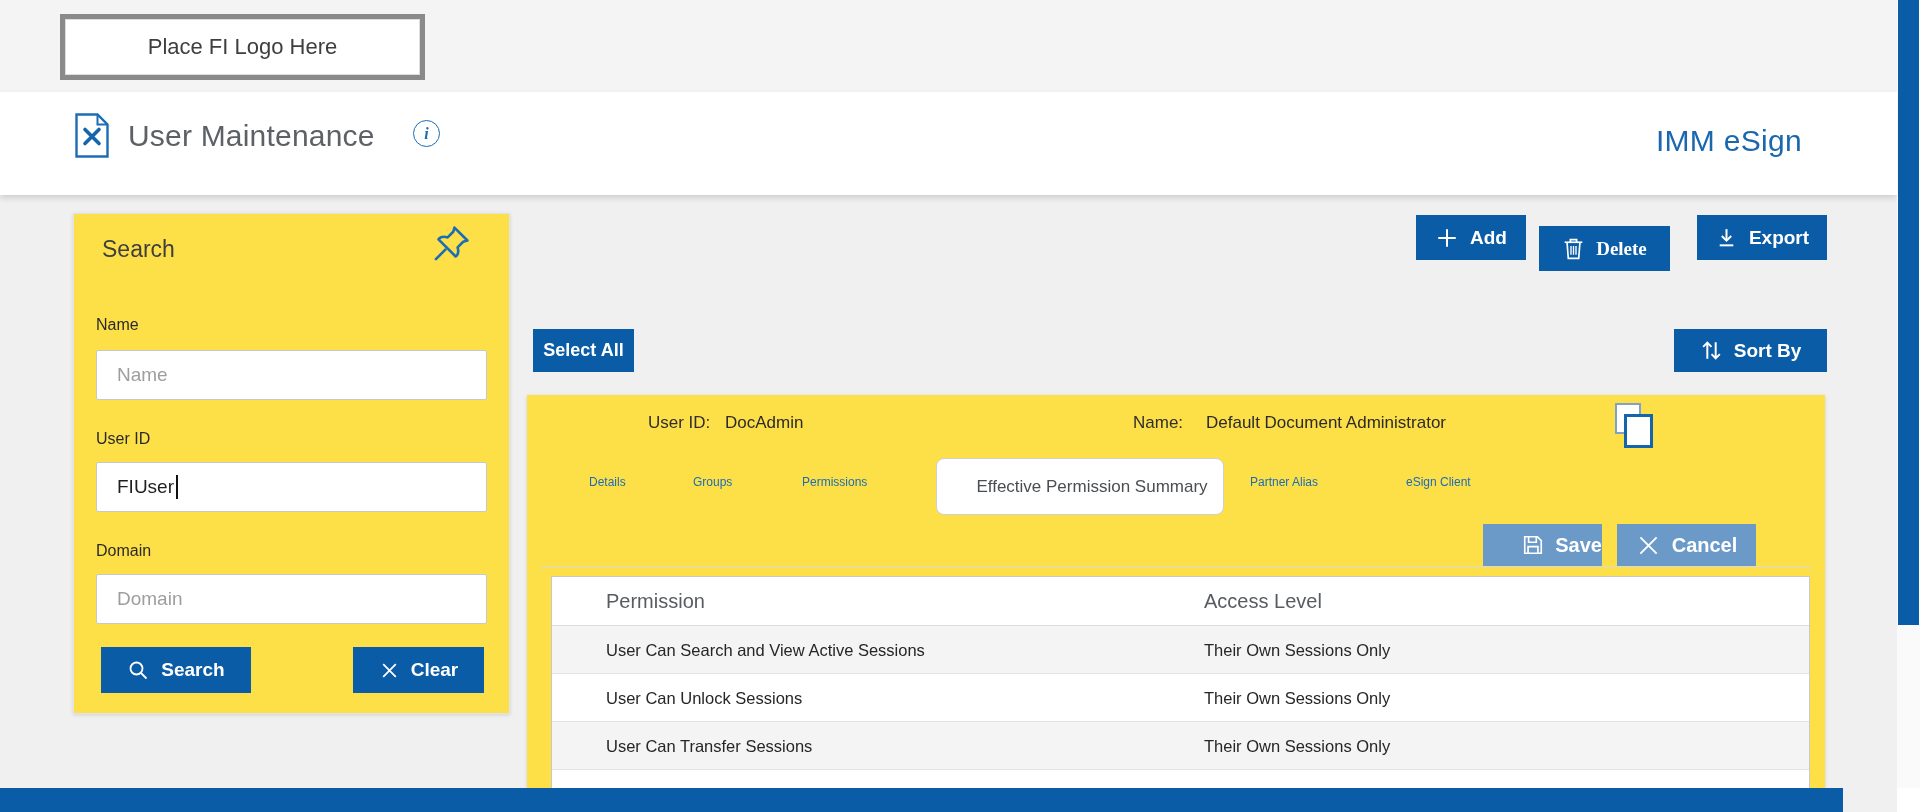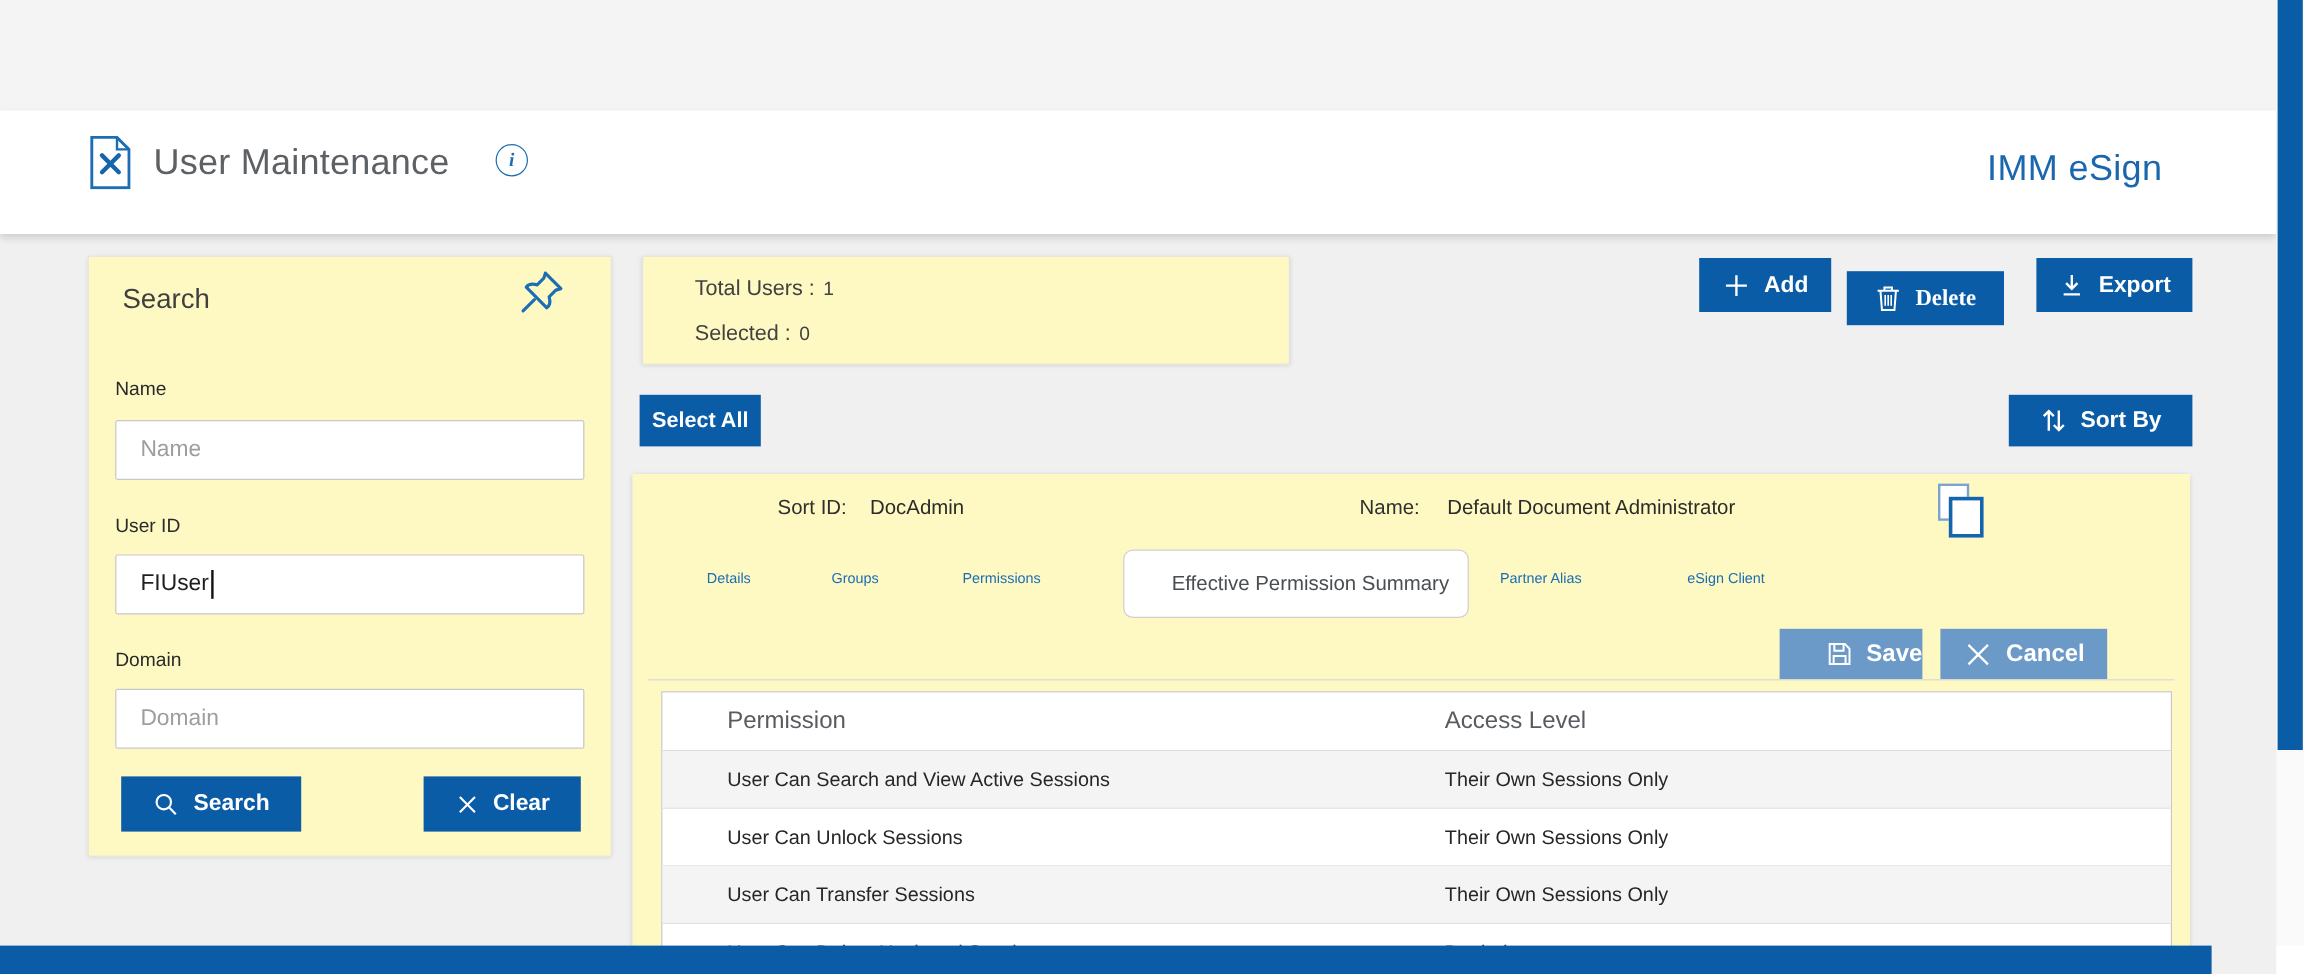--- a/index.html
+++ b/index.html
@@ -30,21 +30,21 @@
   }
   .doc-icon { position:absolute; left:75px; top:21px; }
   .page-title { position:absolute; left:128px; top:27px; font-size:30px; color:#5d6165; letter-spacing:.2px; }
   .info-icon {
     position:absolute; left:413px; top:28px; width:27px; height:27px; border:1.6px solid #1b6db4;
     border-radius:50%; display:flex; align-items:center; justify-content:center;
     color:#1b6db4; font-family:"Liberation Serif", serif; font-style:italic; font-weight:bold; font-size:16px;
   }
   .brand { position:absolute; right:95px; top:32px; font-size:30px; color:#1a67ae; letter-spacing:.3px; }
   
-  .panel { position:absolute; background:#fef9c3; box-shadow:0 1px 4px rgba(0,0,0,0.13); border:1px solid #e3e3e3; }
+  .panel { position:absolute; background:#fde047; box-shadow:0 1px 4px rgba(0,0,0,0.13); border:1px solid #e3e3e3; }
   
   .search-panel { left:73px; top:213px; width:437px; height:501px; }
   .search-title { position:absolute; left:28px; top:22px; font-size:23px; color:#3f3f3f; }
   .pin-icon { position:absolute; right:36px; top:8px; cursor:pointer; }
   .field-label { position:absolute; left:22px; font-size:16px; color:#2a2a2a; }
   .tbox {
     position:absolute; left:22px; width:391px; height:50px; border:1px solid #c8c8c8; border-radius:2px;
     background:#fff; font-family:"Liberation Sans", sans-serif; font-size:19px; color:#1f1f1f; padding-left:20px;
     display:flex; align-items:center;
   }
@@ -91,20 +91,23 @@
   .vscroll-track { position:absolute; left:1897px; top:0; width:23px; height:812px; background:#fafafa; z-index:7; }
   .vscroll-thumb { position:absolute; left:1px; top:0; width:21px; height:625px; background:#0a5ca6; cursor:pointer; }
   .scroll-corner { position:absolute; left:1897px; top:788px; width:23px; height:24px; background:#ffffff; z-index:8; }
 </style>
 </head>
 <body>
 
 <div id="screen">
 
   <div class="topbar">
+    <div class="logo-box">
+      <div class="inner">Place FI Logo Here</div>
+    </div>
   </div>
 
   <div class="headerband">
     <span class="doc-icon">
       <svg width="34" height="45" viewBox="0 0 34 45">
         <path d="M1.5 1.5 H22.5 L32.5 11.5 V43.5 H1.5 Z" fill="#fff" stroke="#1b6db4" stroke-width="2.4"></path>
         <path d="M22.5 1.5 V11.5 H32.5" fill="none" stroke="#1b6db4" stroke-width="2"></path>
         <path d="M10 30.5 L24 16.5 M10 16.5 L24 30.5" fill="none" stroke="#1565ac" stroke-width="3.6" stroke-linecap="round"></path>
       </svg>
     </span>
@@ -142,28 +145,20 @@
       <span>Search</span>
     </button>
     <button class="btn" style="left:279px; top:433px; width:131px; height:46px;">
       <svg width="21" height="21" viewBox="0 0 20 20" fill="none" stroke="#fff" stroke-width="1.7">
         <path d="M4 4 L16 16 M16 4 L4 16"></path>
       </svg>
       <span>Clear</span>
     </button>
   </div>
 
-  <div class="panel totals-card">
-    <div class="totals-line" style="top:16px;">
-      <span>Total Users :</span><span class="val">1</span>
-    </div>
-    <div class="totals-line" style="top:53px;">
-      <span>Selected :</span><span class="val">0</span>
-    </div>
-  </div>
 
   <button class="btn" style="left:1416px; top:215px; width:110px; height:45px;">
     <svg width="24" height="24" viewBox="0 0 22 22" fill="none" stroke="#fff" stroke-width="1.8">
       <path d="M11 3 V19 M3 11 H19"></path>
     </svg>
     <span>Add</span>
   </button>
   <button class="btn" style="left:1539px; top:226px; width:131px; height:45px;font-family:Liberation Serif, serif;">
     <svg width="23" height="25" viewBox="0 0 22 24" fill="none" stroke="#fff" stroke-width="1.6">
       <path d="M2.5 6 H19.5"></path>
@@ -187,21 +182,21 @@
   </button>
   <button class="btn" style="left:1674px; top:329px; width:153px; height:43px;">
     <svg width="23" height="23" viewBox="0 0 22 22" fill="none" stroke="#fff" stroke-width="1.9">
       <path d="M7 19 V3.5 M3 7.5 L7 3.5 L11 7.5"></path>
       <path d="M15 3 V18.5 M11 14.5 L15 18.5 L19 14.5"></path>
     </svg>
     <span>Sort By</span>
   </button>
 
   <div class="panel main-card">
-    <span class="uc-label" style="left:121px;">Sort ID:</span>
+    <span class="uc-label" style="left:121px;">User ID:</span>
     <span class="uc-value" style="left:198px;">DocAdmin</span>
     <span class="uc-label" style="left:606px;">Name:</span>
     <span class="uc-value" style="left:679px;">Default Document Administrator</span>
     <span class="copy-icon">
       <span class="back"></span>
       <span class="front"></span>
     </span>
 
     <span class="tab-link" style="left:62px;">Details</span>
     <span class="tab-link" style="left:166px;">Groups</span>

